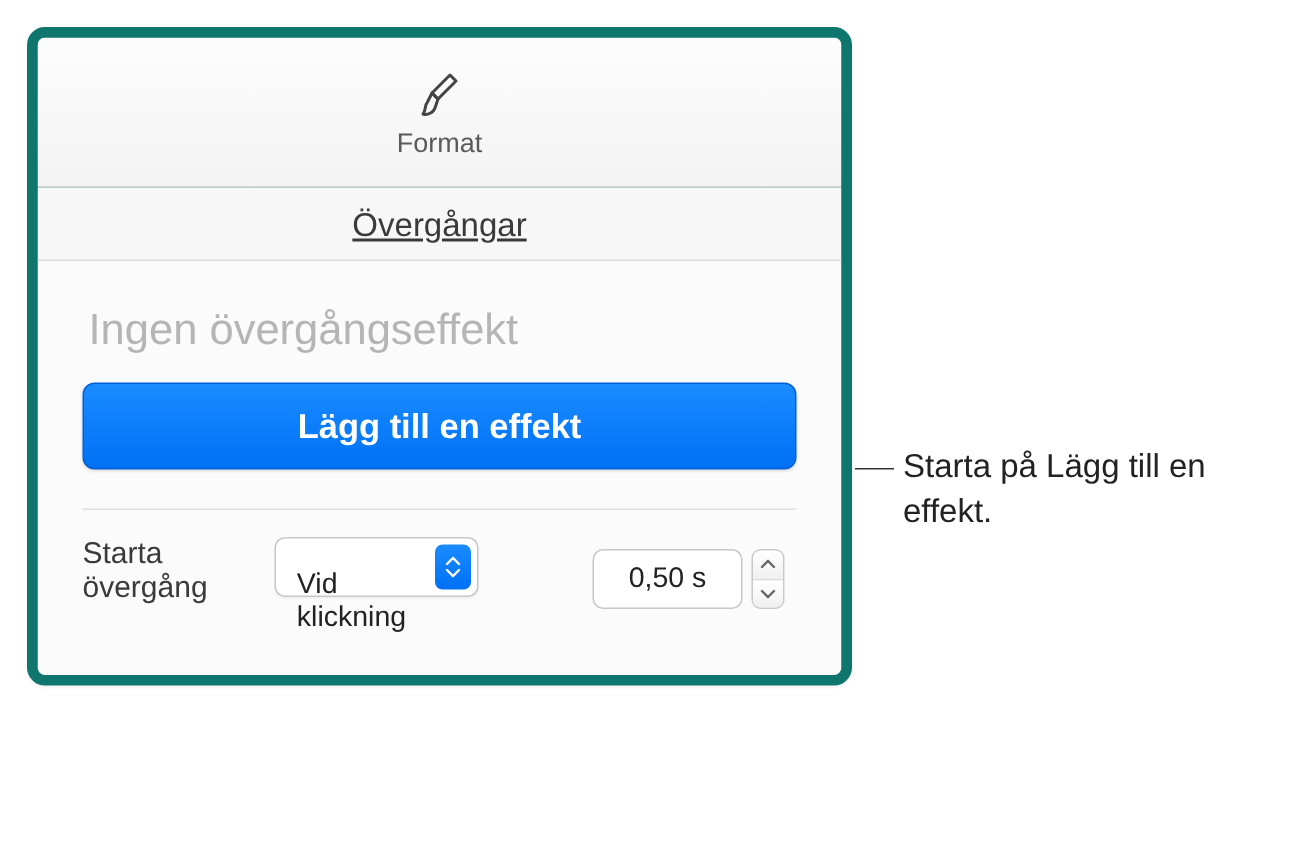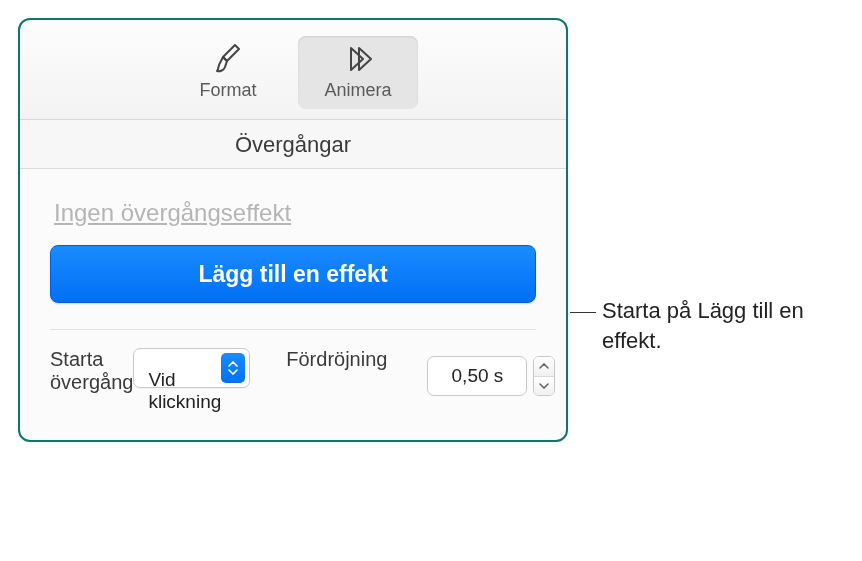--- a/index.html
+++ b/index.html
@@ -13,21 +13,21 @@
       height: 561px;
       background: #ffffff;
       position: relative;
     }
     .panel {
       position: absolute;
       left: 18px;
       top: 18px;
       width: 550px;
       background: #0f766e;
-      border: 2px solid #0f766e;
+      border: 7px solid #0f766e;
       border-radius: 12px;
       overflow: hidden;
       box-shadow: 0 1px 3px rgba(0,0,0,0.06);
     }
     .toolbar {
       display: flex;
       justify-content: center;
       align-items: flex-start;
       gap: 10px;
       padding: 16px 0 10px 0;
@@ -58,32 +58,32 @@
       font-size: 18px;
       color: #5a5a5a;
     }
     .section-header {
       text-align: center;
       padding: 12px 0 10px 0;
       font-size: 22px;
       color: #3a3a3a;
       border-bottom: 1px solid #dcdcdc;
       background: #f7f7f7;
+      text-decoration: underline;
     }
     .content {
       padding: 30px 30px 36px 30px;
       background: #fbfbfb;
     }
     .no-effect-label {
-      font-size: 24px;
+      font-size: 29px;
       color: #b5b5b5;
       font-weight: 400;
       margin-bottom: 18px;
       padding-left: 4px;
-      text-decoration: underline;
     }
     .add-effect-btn {
       width: 100%;
       height: 58px;
       background: linear-gradient(#1a8cff, #0070f5);
       border: 1px solid #0060d6;
       border-radius: 8px;
       color: #ffffff;
       font-size: 23px;
       font-weight: 700;
@@ -210,29 +210,20 @@
     <div class="toolbar-item">
       <div class="toolbar-icon">
         <svg width="30" height="32" viewBox="0 0 30 32">
           <path d="M22 2 L26 6 L14 18 L10 14 Z" fill="none" stroke="#444" stroke-width="2" stroke-linejoin="round"></path>
           <path d="M10 14 L14 18 L12 24 C11 27 7 29 4 28 C6 26 5 22 7 20 Z" fill="none" stroke="#444" stroke-width="2" stroke-linejoin="round"></path>
         </svg>
       </div>
       <div class="toolbar-label">Format</div>
     </div>
 
-    <div class="toolbar-item selected">
-      <div class="toolbar-icon">
-        <svg width="42" height="30" viewBox="0 0 42 30">
-          <path d="M14 4 L26 15 L14 26 Z" fill="none" stroke="#444" stroke-width="2" stroke-linejoin="round"></path>
-          <path d="M22 4 L34 15 L22 26 Z" fill="none" stroke="#444" stroke-width="2" stroke-linejoin="round"></path>
-        </svg>
-      </div>
-      <div class="toolbar-label">Animera</div>
-    </div>
 
 
   </div>
 
   <div class="section-header">Övergångar</div>
 
   <div class="content">
 
     <div class="no-effect-label">Ingen övergångseffekt</div>
 
@@ -251,21 +242,20 @@
                 <path d="M1 5 L5 1 L9 5" stroke="#fff" stroke-width="1.6" fill="none" stroke-linecap="round"></path>
               </svg>
             <svg width="10" height="6" viewBox="0 0 10 6">
                 <path d="M1 1 L5 5 L9 1" stroke="#fff" stroke-width="1.6" fill="none" stroke-linecap="round"></path>
               </svg>
           </div>
         </div>
       </div>
 
       <div class="option-col delay">
-        <div class="option-label">Fördröjning</div>
         <div class="stepper-wrap">
           <input class="delay-input" readonly="" value="0,50 s" style="">
           <div class="stepper">
             <button class="stepper-btn">
               <svg width="10" height="6" viewBox="0 0 10 6">
                   <path d="M1 5 L5 1 L9 5" stroke="#666" stroke-width="1.6" fill="none" stroke-linecap="round"></path>
                 </svg>
             </button>
             <button class="stepper-btn">
               <svg width="10" height="6" viewBox="0 0 10 6">

